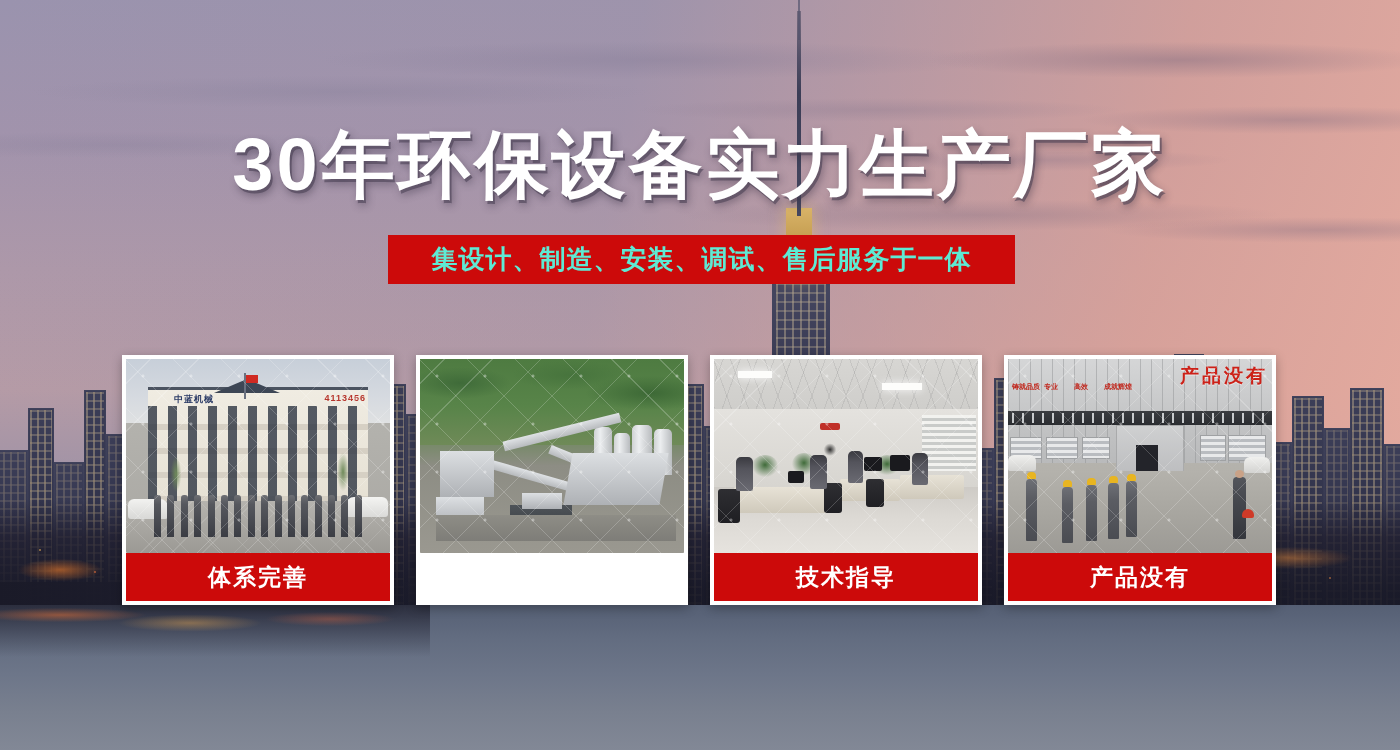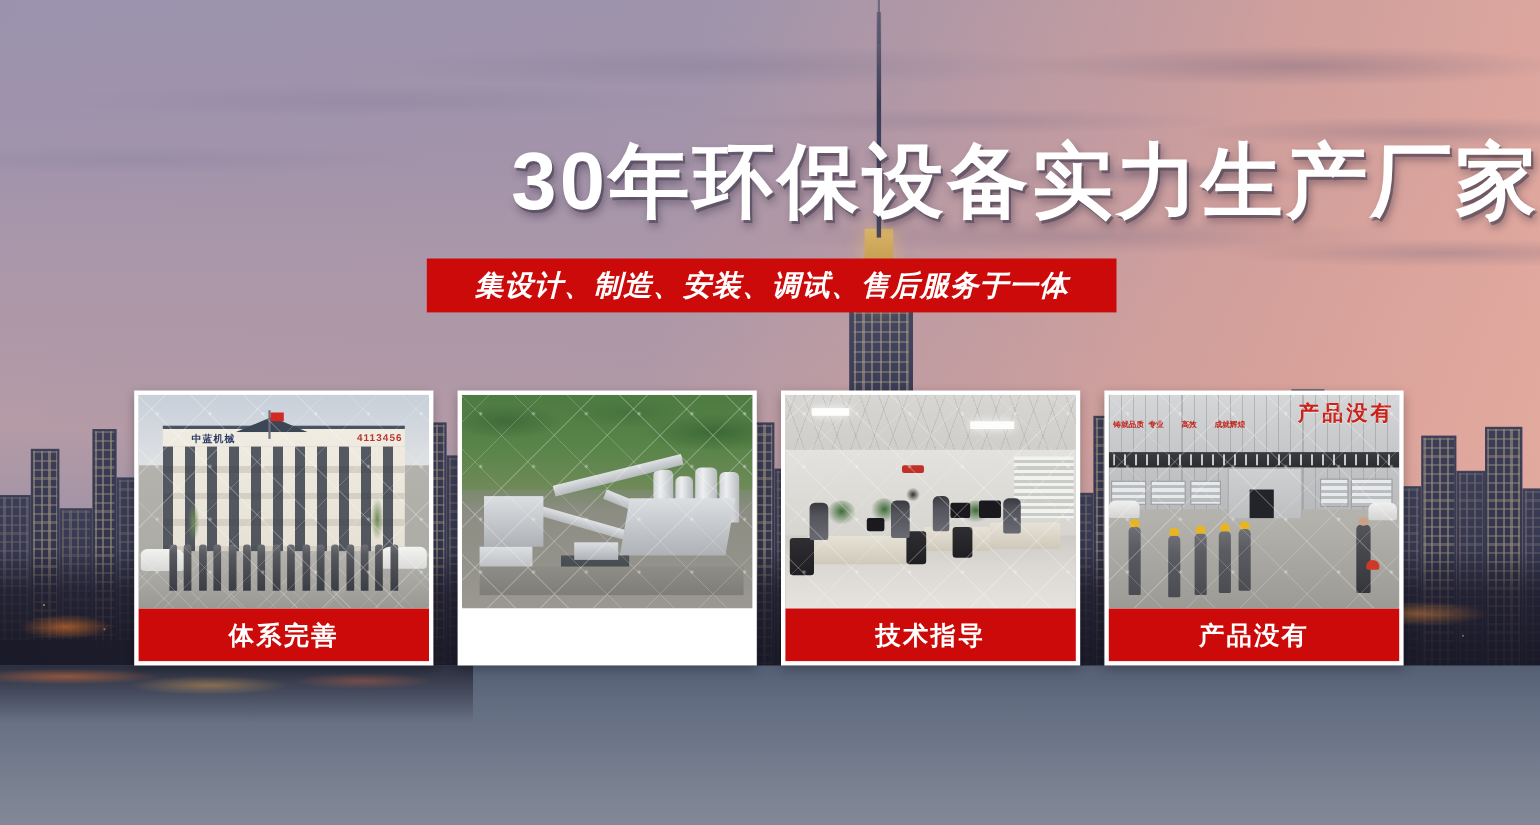--- a/index.html
+++ b/index.html
@@ -187,21 +187,21 @@
     height: 30px;
     background: linear-gradient(90deg, rgba(26,26,40,0.95) 0%, rgba(30,30,46,0.85) 60%, rgba(60,64,82,0) 100%);
   }
 
   
   .headline {
     position: absolute;
     top: 128px;
     left: 0;
     width: 1400px;
-    text-align: right;
+    text-align: center;
     font-size: 74px;
     font-weight: bold;
     color: #ffffff;
     letter-spacing: 3px;
     line-height: 1;
     text-shadow:
       2px 3px 0 rgba(70,60,80,0.55),
       3px 5px 8px rgba(50,42,62,0.45);
     white-space: nowrap;
   }
@@ -214,24 +214,23 @@
     width: 627px;
     height: 49px;
     background: #cc0a0a;
     display: flex;
     align-items: center;
     justify-content: center;
   }
   .subbanner-text {
     font-size: 26px;
     font-weight: bold;
-    color: #ffffff;
+    color: #5eead4;
     letter-spacing: 1px;
     white-space: nowrap;
-    font-style: italic;
   }
 
   
   .cards {
     position: absolute;
     left: 122px;
     top: 355px;
     width: 1157px;
     display: flex;
     gap: 22px;

